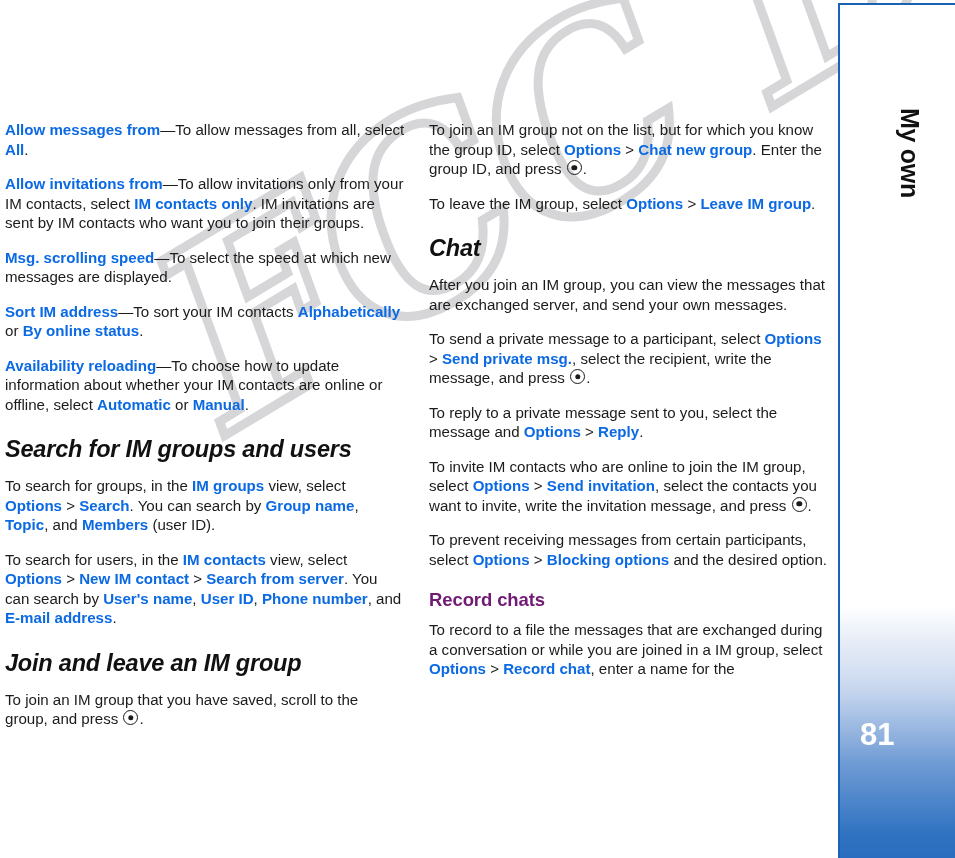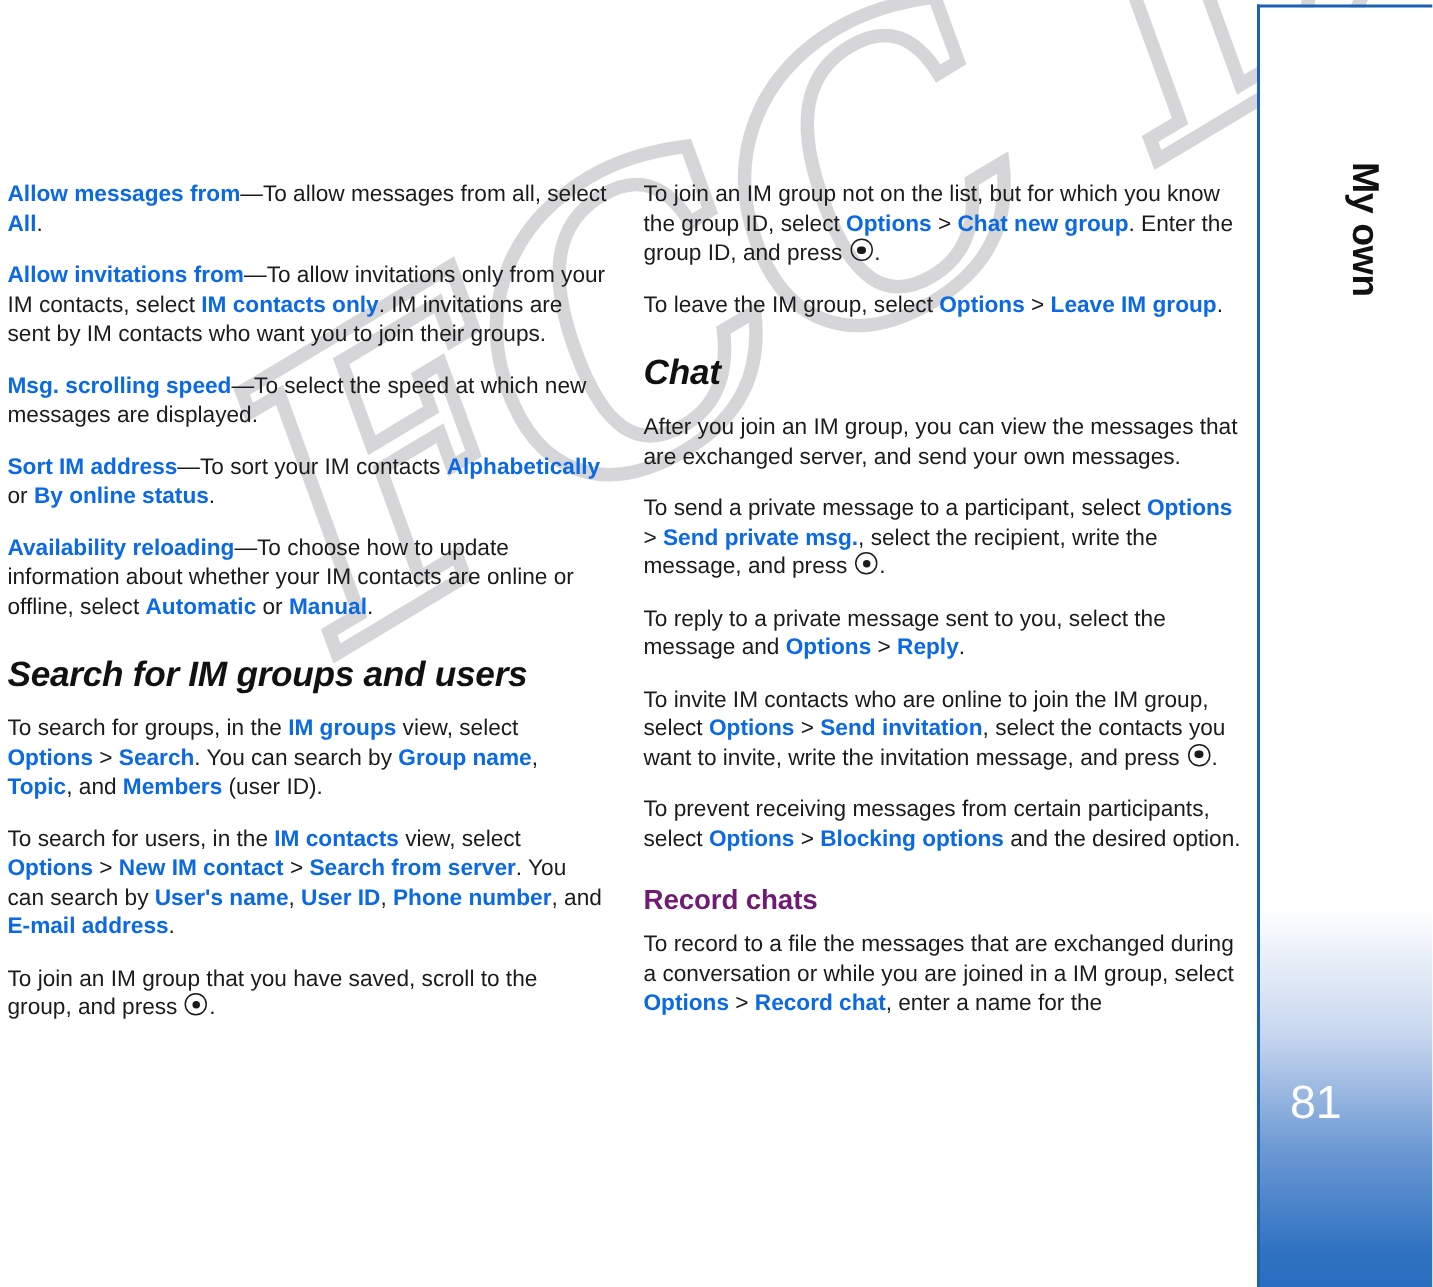--- a/index.html
+++ b/index.html
@@ -164,21 +164,21 @@
     color: #111111;
     letter-spacing: -0.3px;
     white-space: nowrap;
     margin-left: 26px;
   }
   #page-number {
     position: absolute;
     left: 22px;
     top: 717px;
     font-size: 31px;
-    font-weight: 400;
+    font-weight: 700;
     color: #ffffff;
     letter-spacing: 0px;
   }
 </style>
 </head>
 <body>
 
 <div id="watermark">
   <div class="wm-text">FCC Draft</div>
 </div>
@@ -186,20 +186,21 @@
 <div id="page">
   <div class="column col-left">
       <p class="body"><span class="ui">Allow messages from</span>—To allow messages from all, select <span class="ui">All</span>.</p>
       <p class="body"><span class="ui">Allow invitations from</span>—To allow invitations only from your IM contacts, select <span class="ui">IM contacts only</span>. IM invitations are sent by IM contacts who want you to join their groups.</p>
       <p class="body"><span class="ui">Msg. scrolling speed</span>—To select the speed at which new messages are displayed.</p>
       <p class="body"><span class="ui">Sort IM address</span>—To sort your IM contacts <span class="ui">Alphabetically</span> or <span class="ui">By online status</span>.</p>
       <p class="body"><span class="ui">Availability reloading</span>—To choose how to update information about whether your IM contacts are online or offline, select <span class="ui">Automatic</span> or <span class="ui">Manual</span>.</p>
       <h2 class="heading">Search for IM groups and users</h2>
       <p class="body">To search for groups, in the <span class="ui">IM groups</span> view, select <span class="ui">Options</span><span class="sep"> &gt; </span><span class="ui">Search</span>. You can search by <span class="ui">Group name</span>, <span class="ui">Topic</span>, and <span class="ui">Members</span> (user ID).</p>
       <p class="body">To search for users, in the <span class="ui">IM contacts</span> view, select <span class="ui">Options</span><span class="sep"> &gt; </span><span class="ui">New IM contact</span><span class="sep"> &gt; </span><span class="ui">Search from server</span>. You can search by <span class="ui">User's name</span>, <span class="ui">User ID</span>, <span class="ui">Phone number</span>, and <span class="ui">E-mail address</span>.</p>
+      <h2 class="heading">Join and leave an IM group</h2>
       <p class="body">To join an IM group that you have saved, scroll to the group, and press <span class="scrollkey"></span>.</p>
     </div>
   <div class="column col-right">
       <p class="body">To join an IM group not on the list, but for which you know the group ID, select <span class="ui">Options</span><span class="sep"> &gt; </span><span class="ui">Chat new group</span>. Enter the group ID, and press <span class="scrollkey"></span>.</p>
       <p class="body">To leave the IM group, select <span class="ui">Options</span><span class="sep"> &gt; </span><span class="ui">Leave IM group</span>.</p>
       <h2 class="heading">Chat</h2>
       <p class="body">After you join an IM group, you can view the messages that are exchanged server, and send your own messages.</p>
       <p class="body">To send a private message to a participant, select <span class="ui">Options</span><span class="sep"> &gt; </span><span class="ui">Send private msg.</span>, select the recipient, write the message, and press <span class="scrollkey"></span>.</p>
       <p class="body">To reply to a private message sent to you, select the message and <span class="ui">Options</span><span class="sep"> &gt; </span><span class="ui">Reply</span>.</p>
       <p class="body">To invite IM contacts who are online to join the IM group, select <span class="ui">Options</span><span class="sep"> &gt; </span><span class="ui">Send invitation</span>, select the contacts you want to invite, write the invitation message, and press <span class="scrollkey"></span>.</p>

